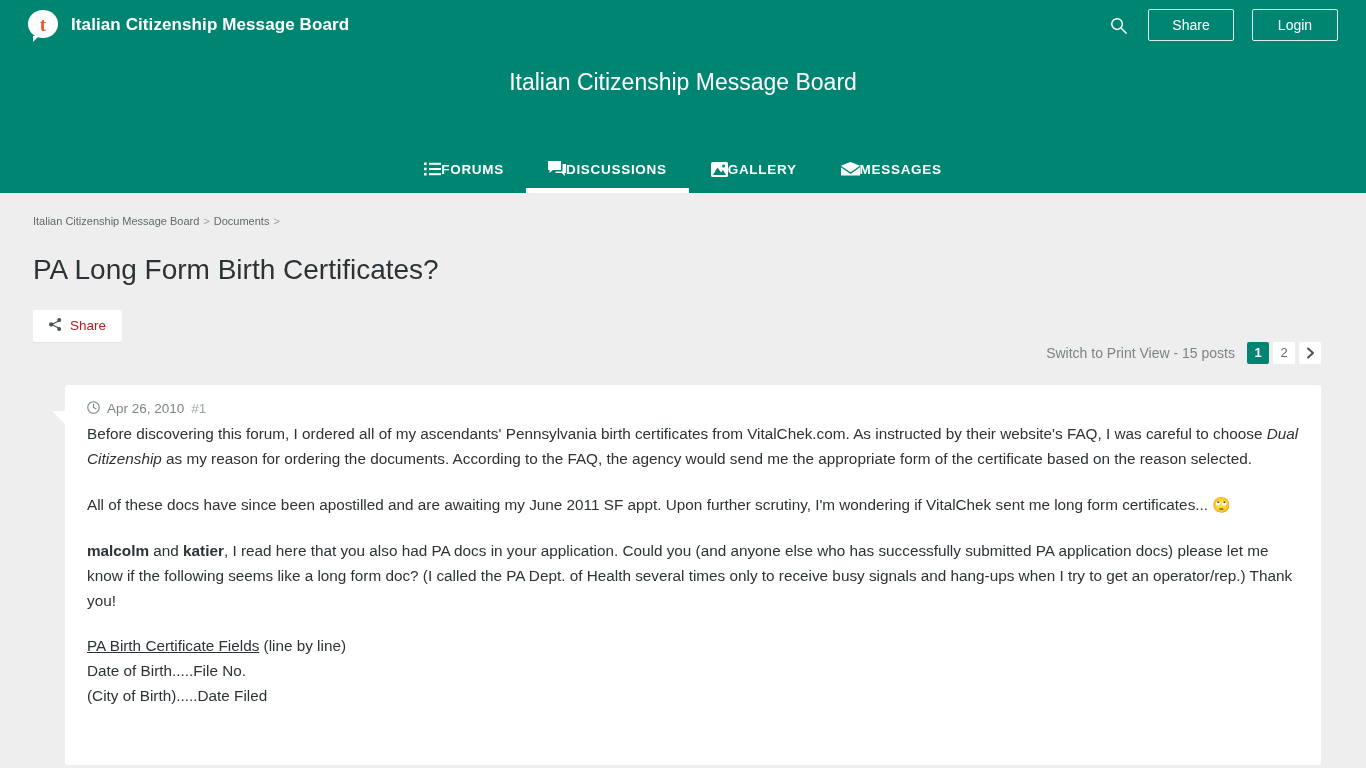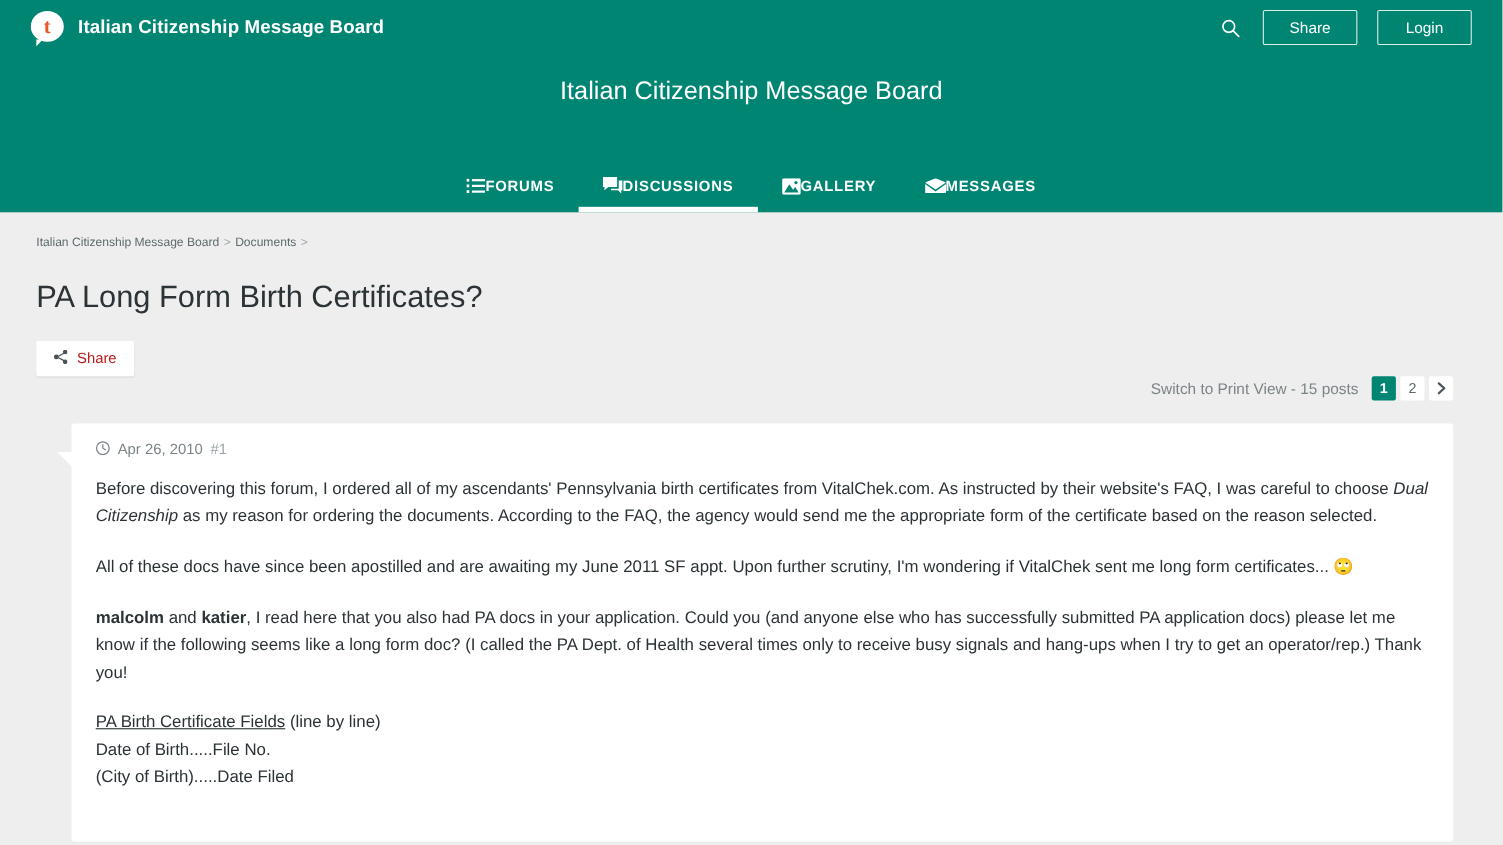--- a/index.html
+++ b/index.html
@@ -253,21 +253,21 @@
     width: 0; height: 0;
     border-top: 14px solid #ffffff;
     border-left: 14px solid transparent;
   }
   .post-meta {
     display: flex;
     align-items: center;
     gap: 7px;
     font-size: 13.5px;
     color: #7b8487;
-    margin-bottom: 16px;
+    margin-bottom: 5px;
   }
   .post-meta .post-num { color: #9aa3a5; }
   .post-content {
     font-size: 15.3px;
     line-height: 1.63;
     color: #2b3336;
   }
   .post-content p { margin: 0 0 21px 0; }
   .post-content p:last-child { margin-bottom: 0; }
   .post-content em { font-style: italic; }

